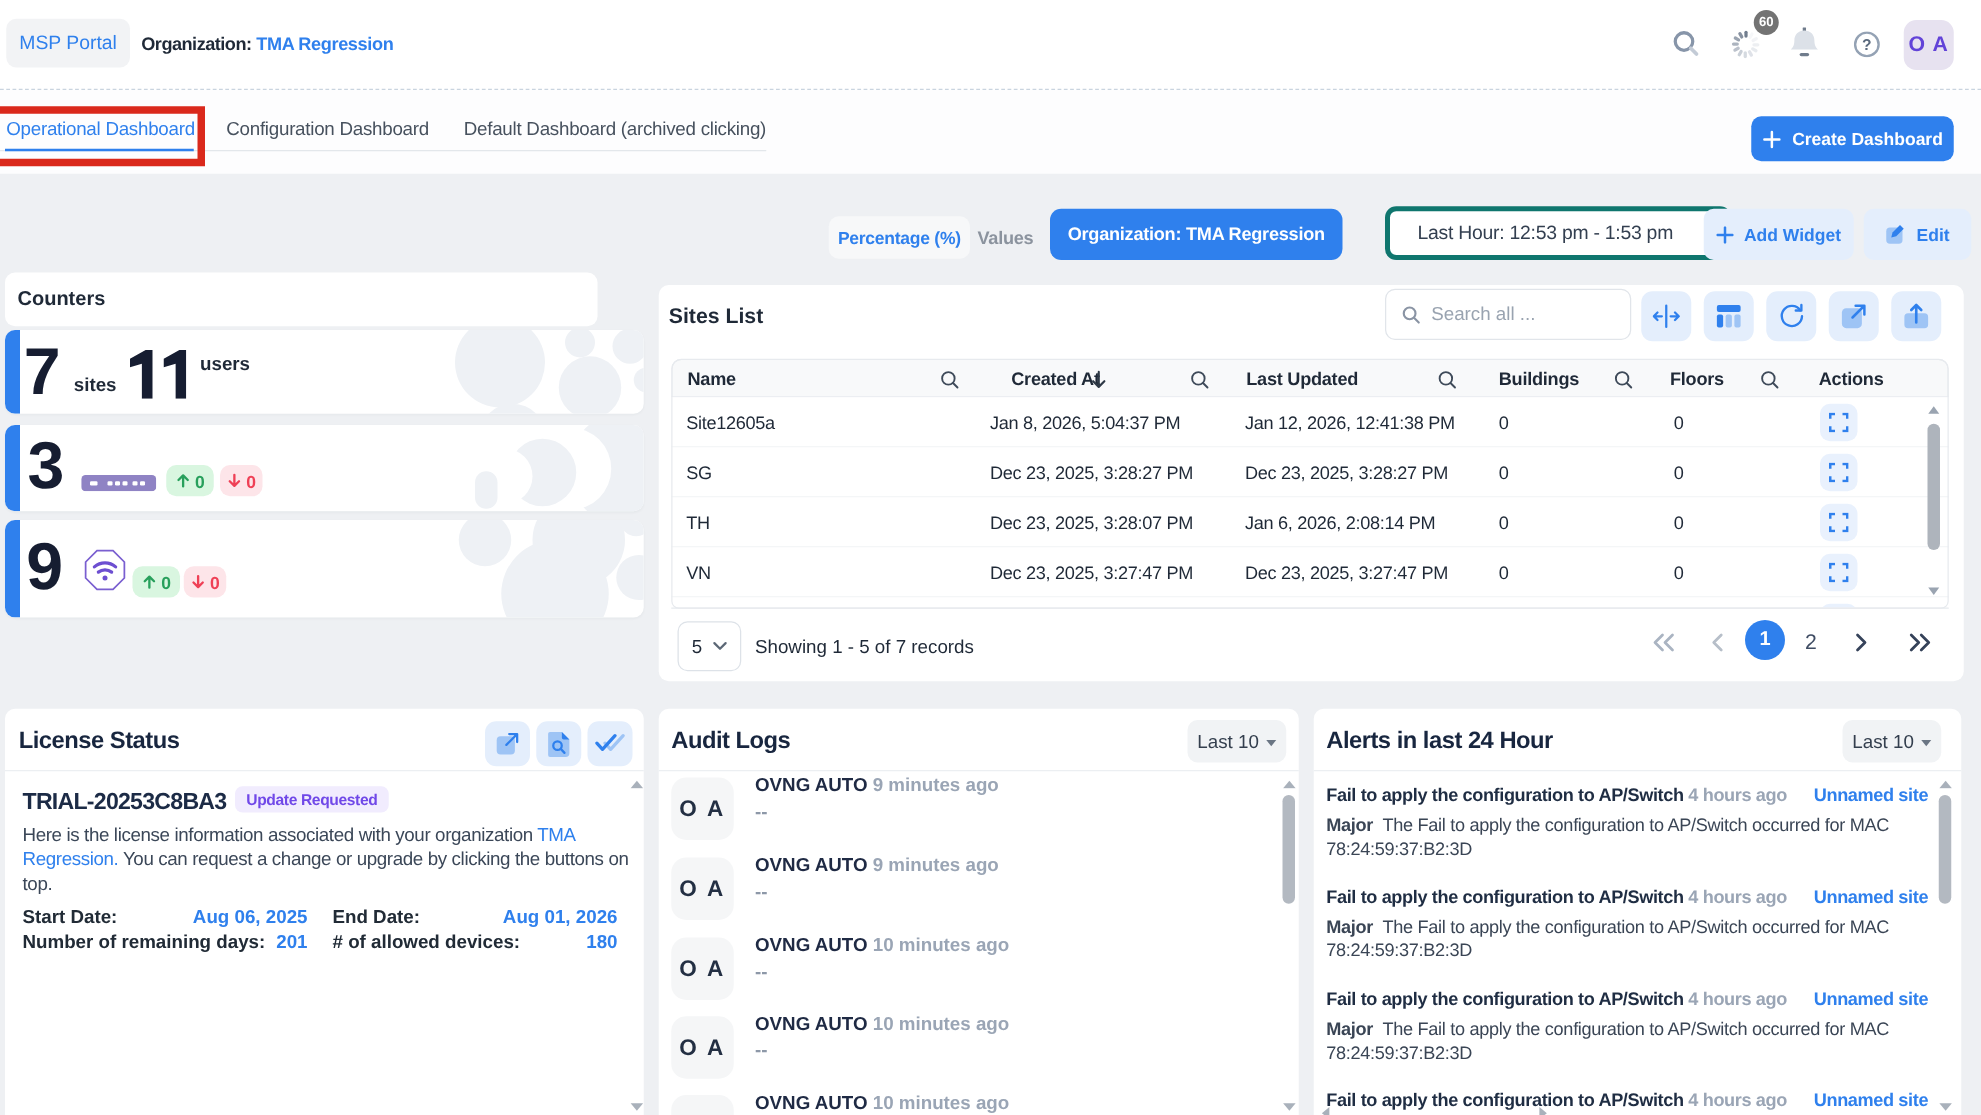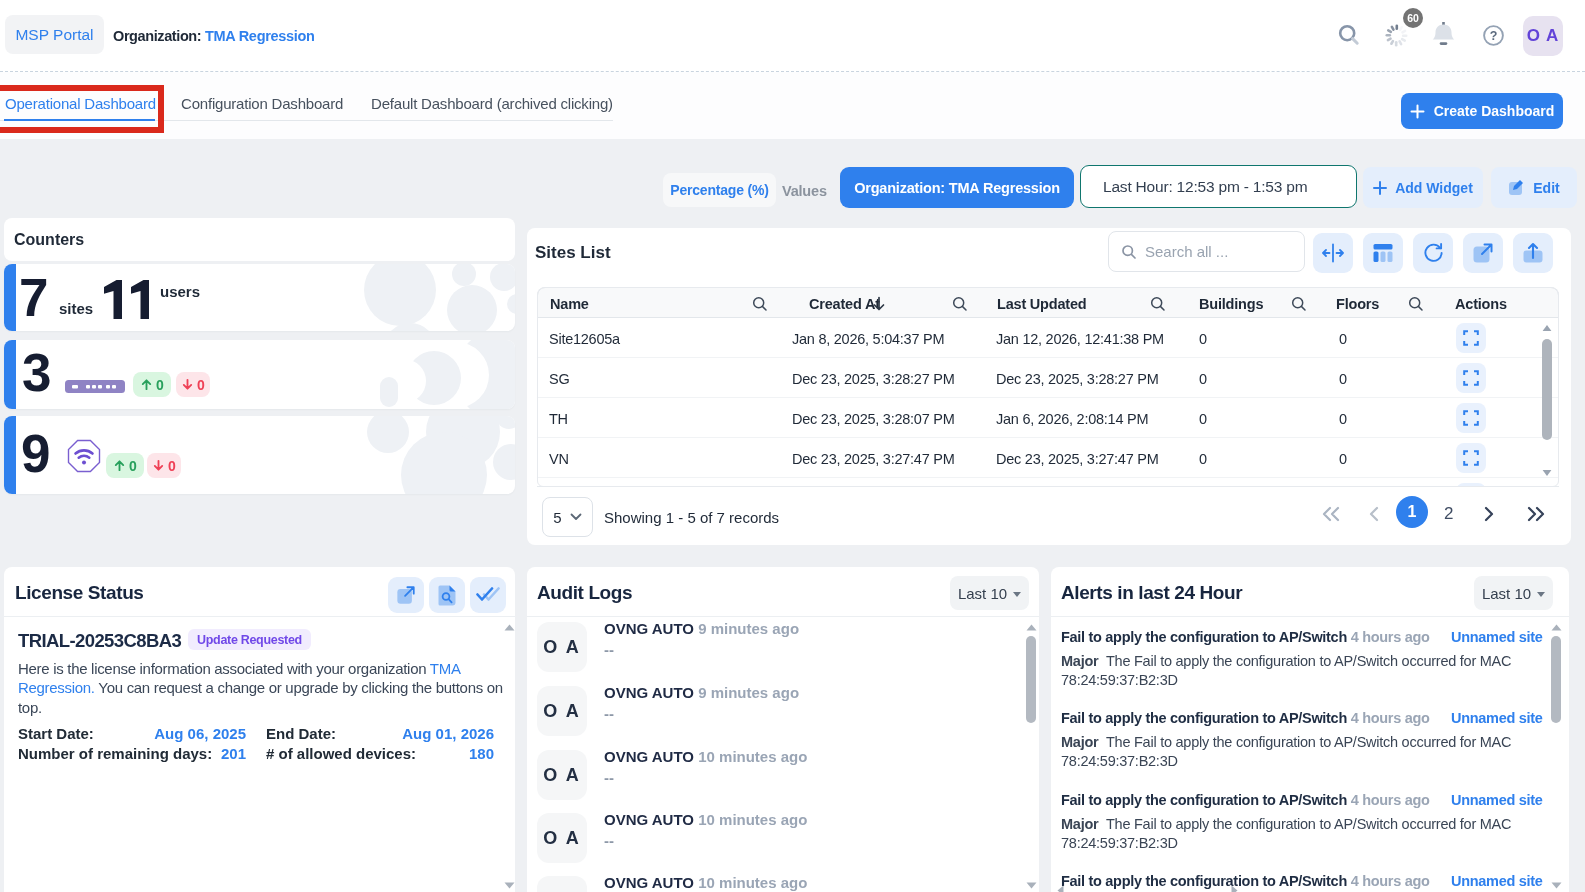--- a/index.html
+++ b/index.html
@@ -23,26 +23,26 @@
 .tab { position:absolute; top:23px; font-size:15px; letter-spacing:-0.2px; color:#47515e; }
 #tab1 { left:5px; color:#2f80ed; }
 #tab1u { position:absolute; left:4px; top:47px; width:151px; height:2px; background:#2f80ed; }
 #redbox { position:absolute; left:-7px; top:13px; width:171px; height:48px; border:6px solid #da291c; }
 #createbtn { position:absolute; left:1401px; top:21px; width:162px; height:36px; background:#2f80ed; border-radius:8px; color:#fff; font-weight:bold; font-size:14px; display:flex; align-items:center; justify-content:center; gap:9px; }
 
 
 #pctchip { position:absolute; left:663px; top:173px; width:113px; height:34px; background:#f7f8f9; border-radius:8px; color:#2f80ed; font-weight:bold; font-size:14px; letter-spacing:-0.2px; display:flex; align-items:center; justify-content:center; }
 #values { position:absolute; left:782px; top:183px; font-size:14.5px; letter-spacing:-0.2px; font-weight:bold; color:#8b939e; }
 #orgbtn { position:absolute; left:840px; top:167px; width:234px; height:41px; background:#2f80ed; border-radius:9px; color:#fff; font-weight:bold; font-size:14.5px; letter-spacing:-0.2px; display:flex; align-items:center; justify-content:center; }
-#lasthour { position:absolute; left:1080px; top:165px; width:277px; height:43px; background:#fff; border:1px solid #0f766e; border-radius:9px; color:#333f50; font-size:15.5px; letter-spacing:-0.2px; display:flex; align-items:center; padding-left:22px; }
+#lasthour { position:absolute; left:1108px; top:165px; width:277px; height:43px; background:#fff; border:4px solid #0f766e; border-radius:9px; color:#333f50; font-size:15.5px; letter-spacing:-0.2px; display:flex; align-items:center; padding-left:22px; }
 #addwidget { position:absolute; left:1363px; top:167px; width:120px; height:41px; background:#e4eefc; border-radius:8px; color:#2f80ed; font-weight:bold; font-size:14px; display:flex; align-items:center; justify-content:center; gap:8px; }
 #editbtn { position:absolute; left:1491px; top:167px; width:86px; height:41px; background:#e4eefc; border-radius:8px; color:#2f80ed; font-weight:bold; font-size:14px; display:flex; align-items:center; justify-content:center; gap:8px; }
 
 
-#cnthead { position:absolute; left:4px; top:218px; width:511px; height:43px; }
+#cnthead { position:absolute; left:4px; top:218px; width:474px; height:43px; }
 #cnthead span { position:absolute; left:10px; top:13px; font-size:16px; font-weight:bold; color:#1f2937; }
 .counter { position:absolute; left:4px; width:511px; overflow:hidden; box-shadow:0 1px 2px rgba(30,40,60,0.04); }
 .cbar { position:absolute; left:0; top:0; bottom:0; width:12px; background:#2f80ed; }
 .bignum { position:absolute; font-size:53px; line-height:1; font-weight:bold; color:#161d31; letter-spacing:-2px; }
 .unit { position:absolute; font-size:15px; font-weight:bold; color:#1f2937; }
 .pill { position:absolute; height:25px; border-radius:8px; display:flex; align-items:center; justify-content:center; gap:3px; font-size:14px; font-weight:bold; }
 .pill.up { background:#d9f6e0; color:#28a05c; }
 .pill.dn { background:#fde5e9; color:#ef4056; }
 
 

